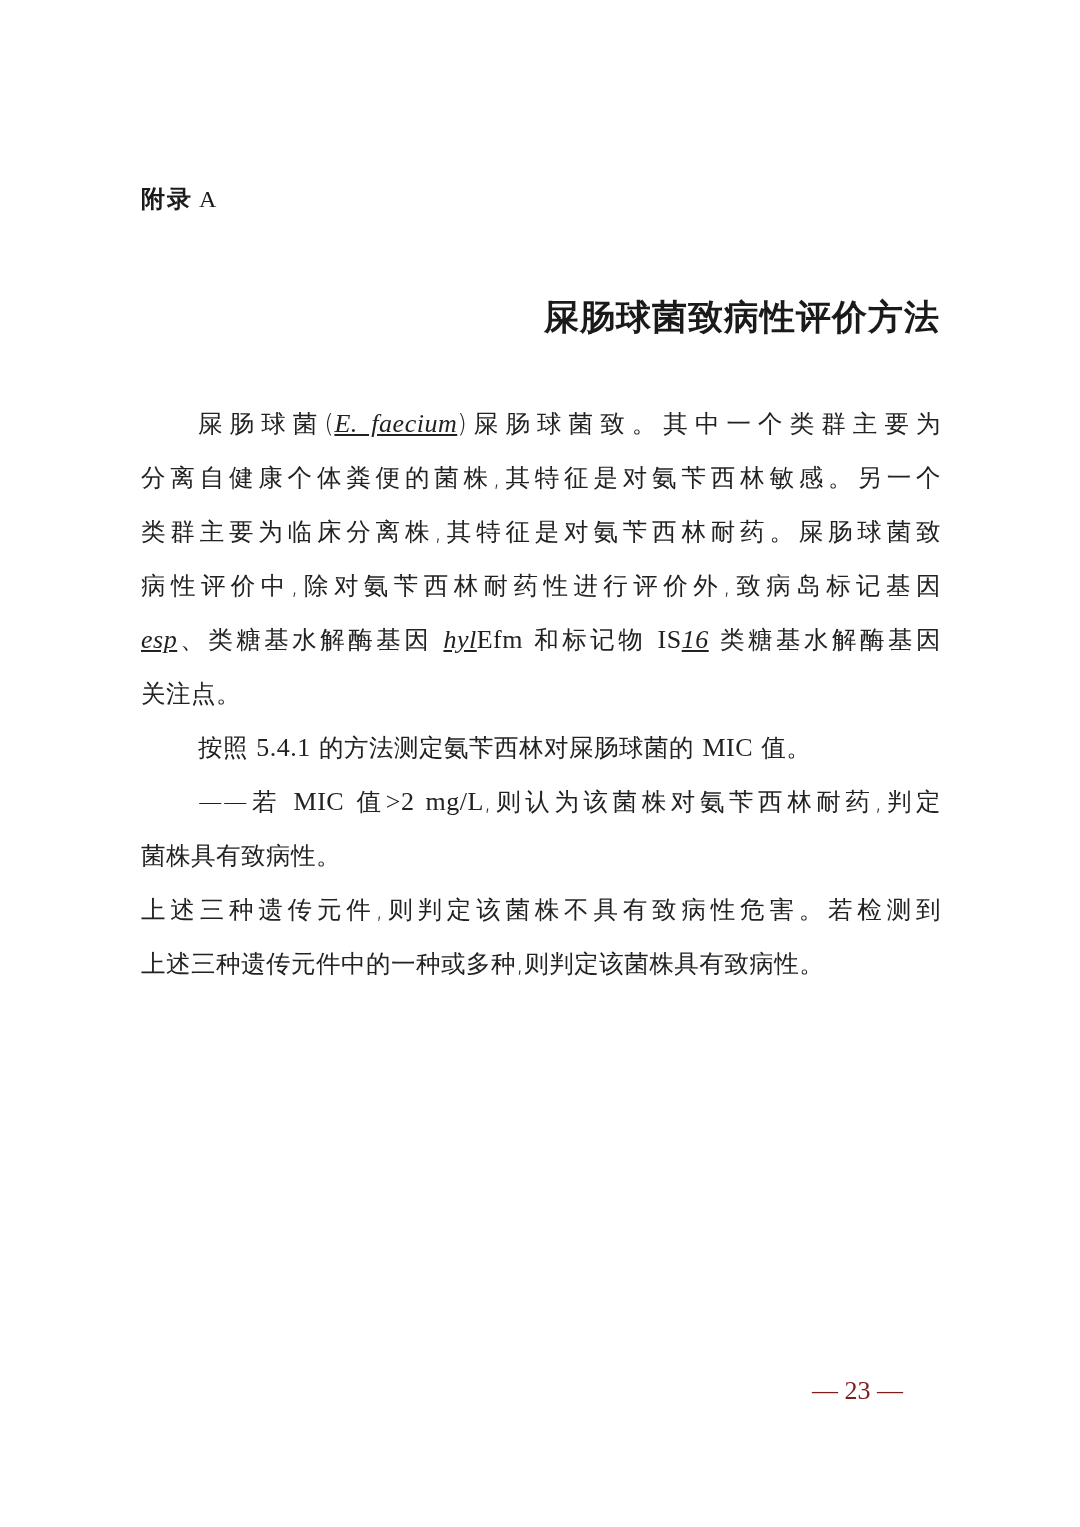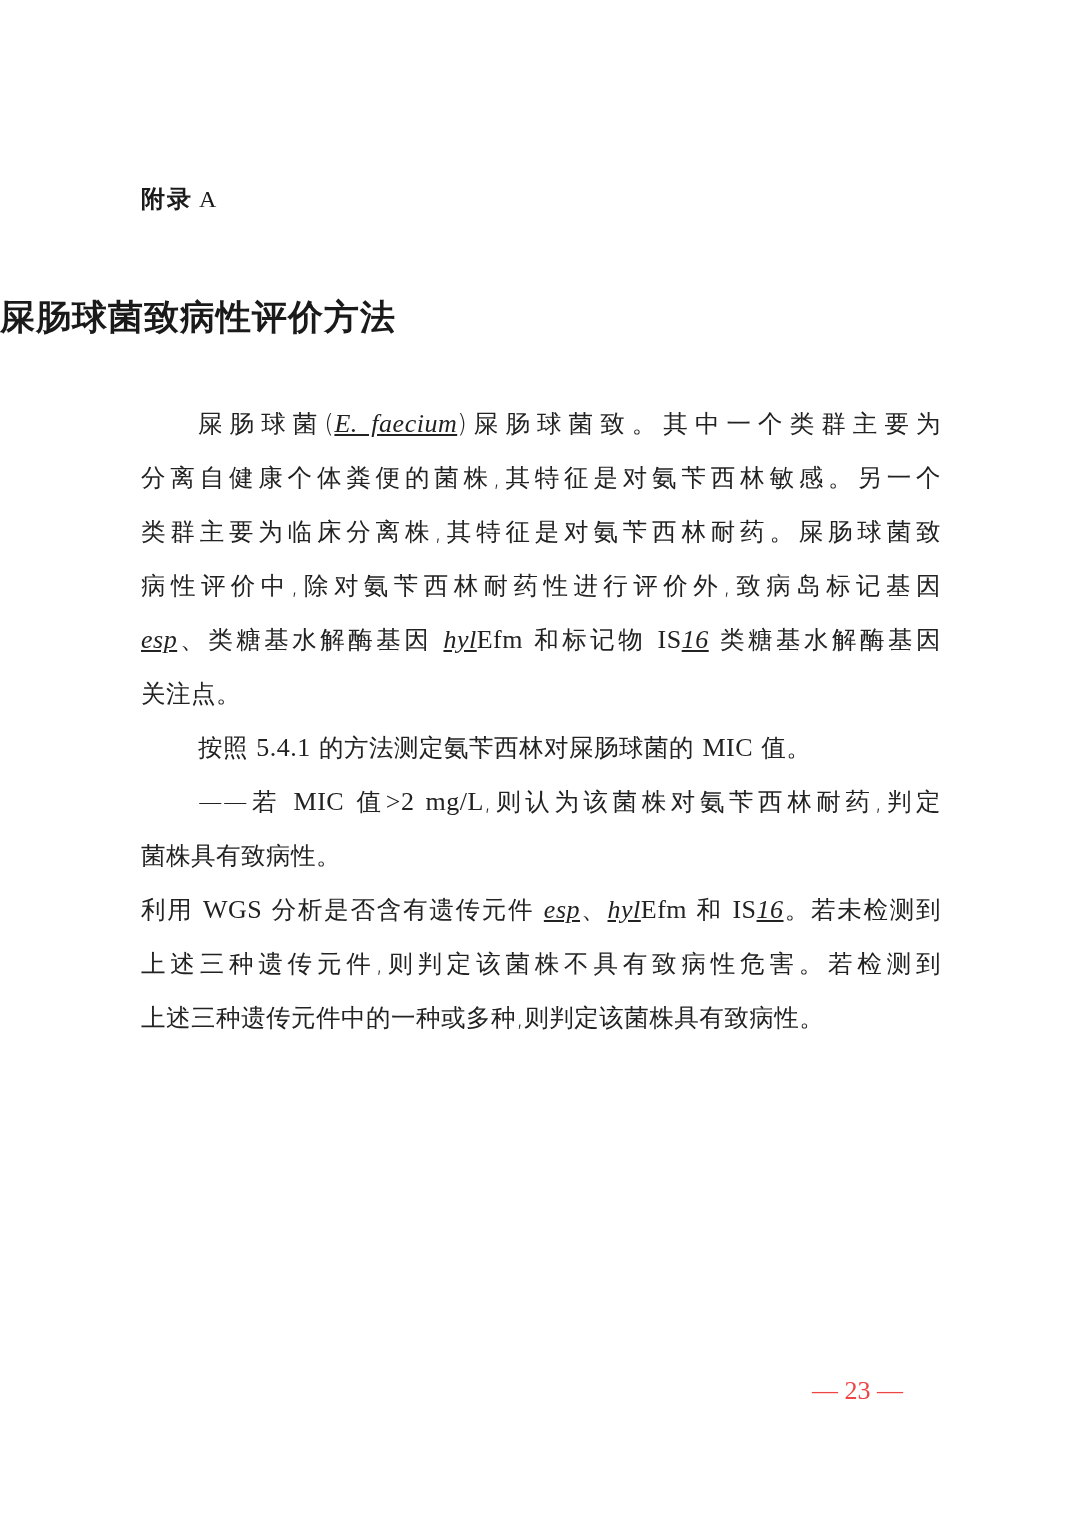--- a/index.html
+++ b/index.html
@@ -27,21 +27,21 @@
     .appendix-label .letter {
       font-family: "Liberation Serif", "DejaVu Serif", serif;
       font-weight: normal;
       margin-left: 6px;
     }
     .title {
       position: absolute;
       left: 0;
       width: 940px;
       top: 294px;
-      text-align: left;
+      text-align: right;
       font-size: 35px;
       font-weight: bold;
       letter-spacing: 1px;
       font-family: "DejaVu Serif", "Liberation Serif", serif;
     }
     .body {
       position: absolute;
       left: 141px;
       top: 403px;
       width: 800px;
@@ -71,21 +71,21 @@
     .it {
       font-style: italic;
       text-decoration: underline;
     }
     .page-number {
       position: absolute;
       left: 812px;
       top: 1376px;
       font-size: 26px;
       font-family: "Liberation Serif", "DejaVu Serif", serif;
-      color: #ef4444;
+      color: #7f1d1d;
       white-space: pre;
     }
   </style>
 </head>
 <body>
 
 <div class="appendix-label">
   <span>附录</span><span class="letter">A</span>
 </div>
 
@@ -98,18 +98,17 @@
   <div class="line"><span>类群主要为临床分离株,其特征是对氨苄西林耐药。屎肠球菌致</span></div>
   <div class="line"><span>病性评价中,除对氨苄西林耐药性进行评价外,致病岛标记基因</span></div>
   <div class="line"><span class="latin it">esp</span><span>、类糖基水解酶基因 </span><span class="latin it">hyl</span><span class="latin">Efm</span><span> 和标记物 </span><span class="latin">IS</span><span class="latin it">16</span><span> 类糖基水解酶基因</span></div>
   <div class="line last"><span>关注点。</span></div>
 
   <div class="line indent last"><span>按照 </span><span class="latin">5.4.1</span><span> 的方法测定氨苄西林对屎肠球菌的 </span><span class="latin">MIC</span><span> 值。</span></div>
 
   <div class="line indent"><span>——若 </span><span class="latin">MIC</span><span> 值</span><span class="latin">&gt;2 mg/L</span><span>,则认为该菌株对氨苄西林耐药,判定</span></div>
   <div class="line last"><span>菌株具有致病性。</span></div>
 
-  <div class="line"><span>利用 </span><span class="latin">WGS</span><span> 分析是否含有遗传元件 </span><span class="latin it">esp</span><span>、</span><span class="latin it">hyl</span><span class="latin">Efm</span><span> 和 </span><span class="latin">IS</span><span class="latin it">16</span><span>。若未检测到</span></div>
   <div class="line"><span>上述三种遗传元件,则判定该菌株不具有致病性危害。若检测到</span></div>
   <div class="line last"><span>上述三种遗传元件中的一种或多种,则判定该菌株具有致病性。</span></div>
 </div>
 
 <div class="page-number">— 23 —</div>
 
 </body></html>

